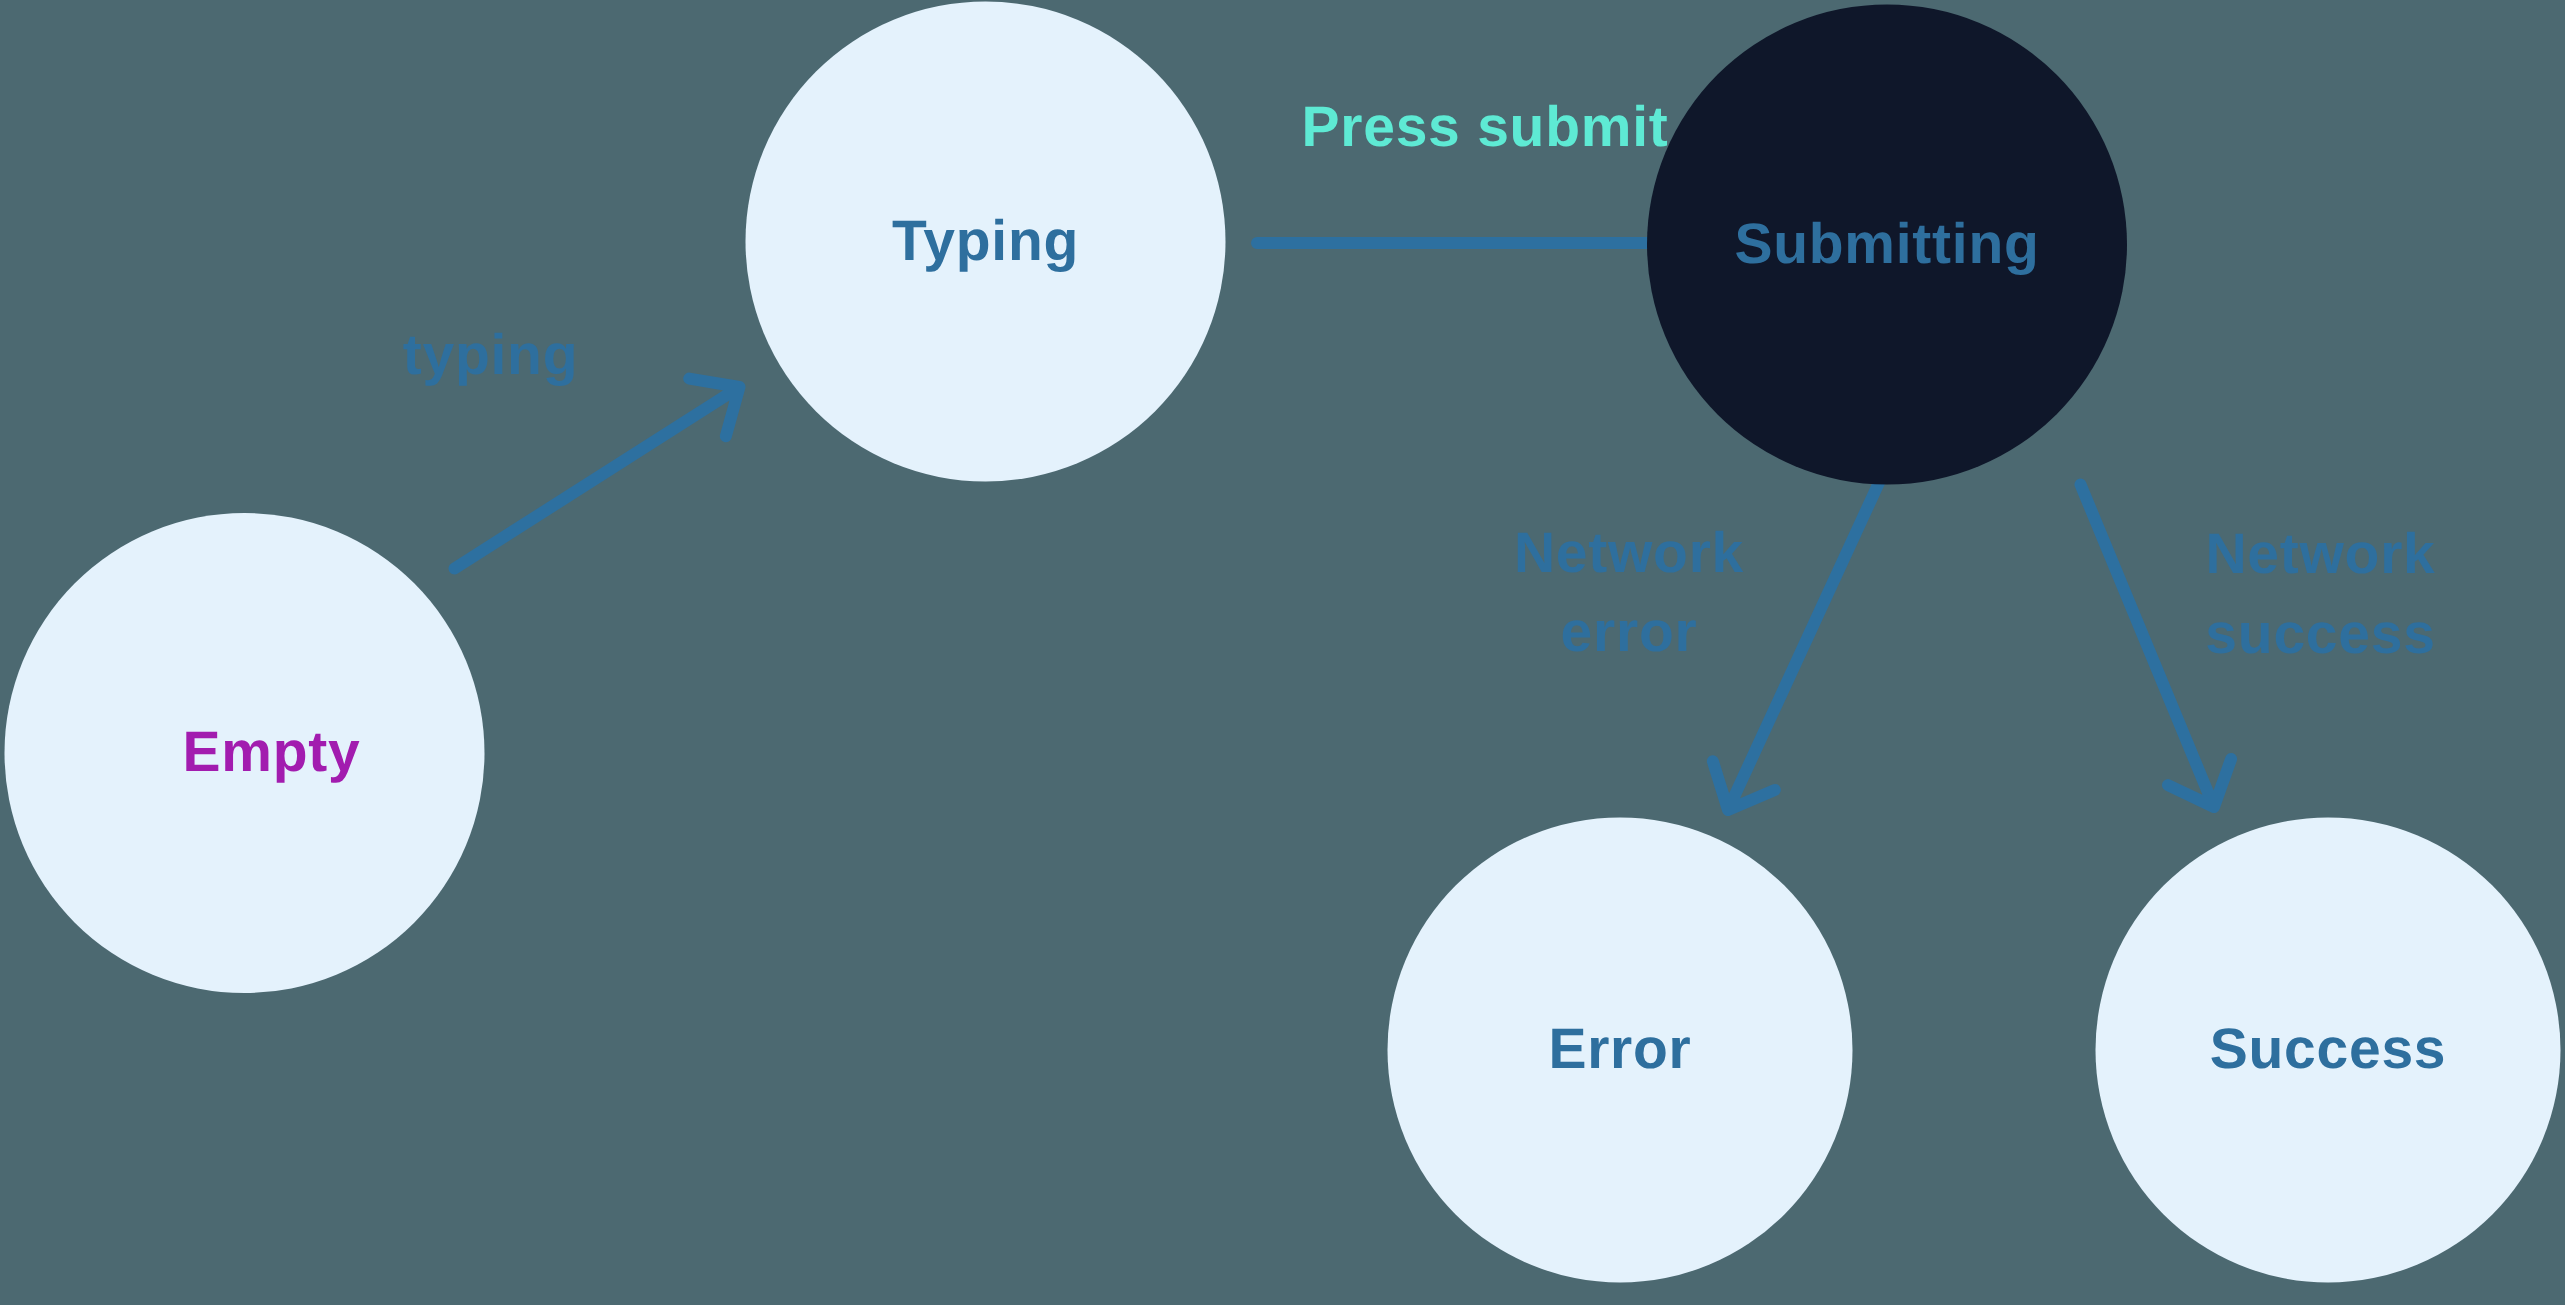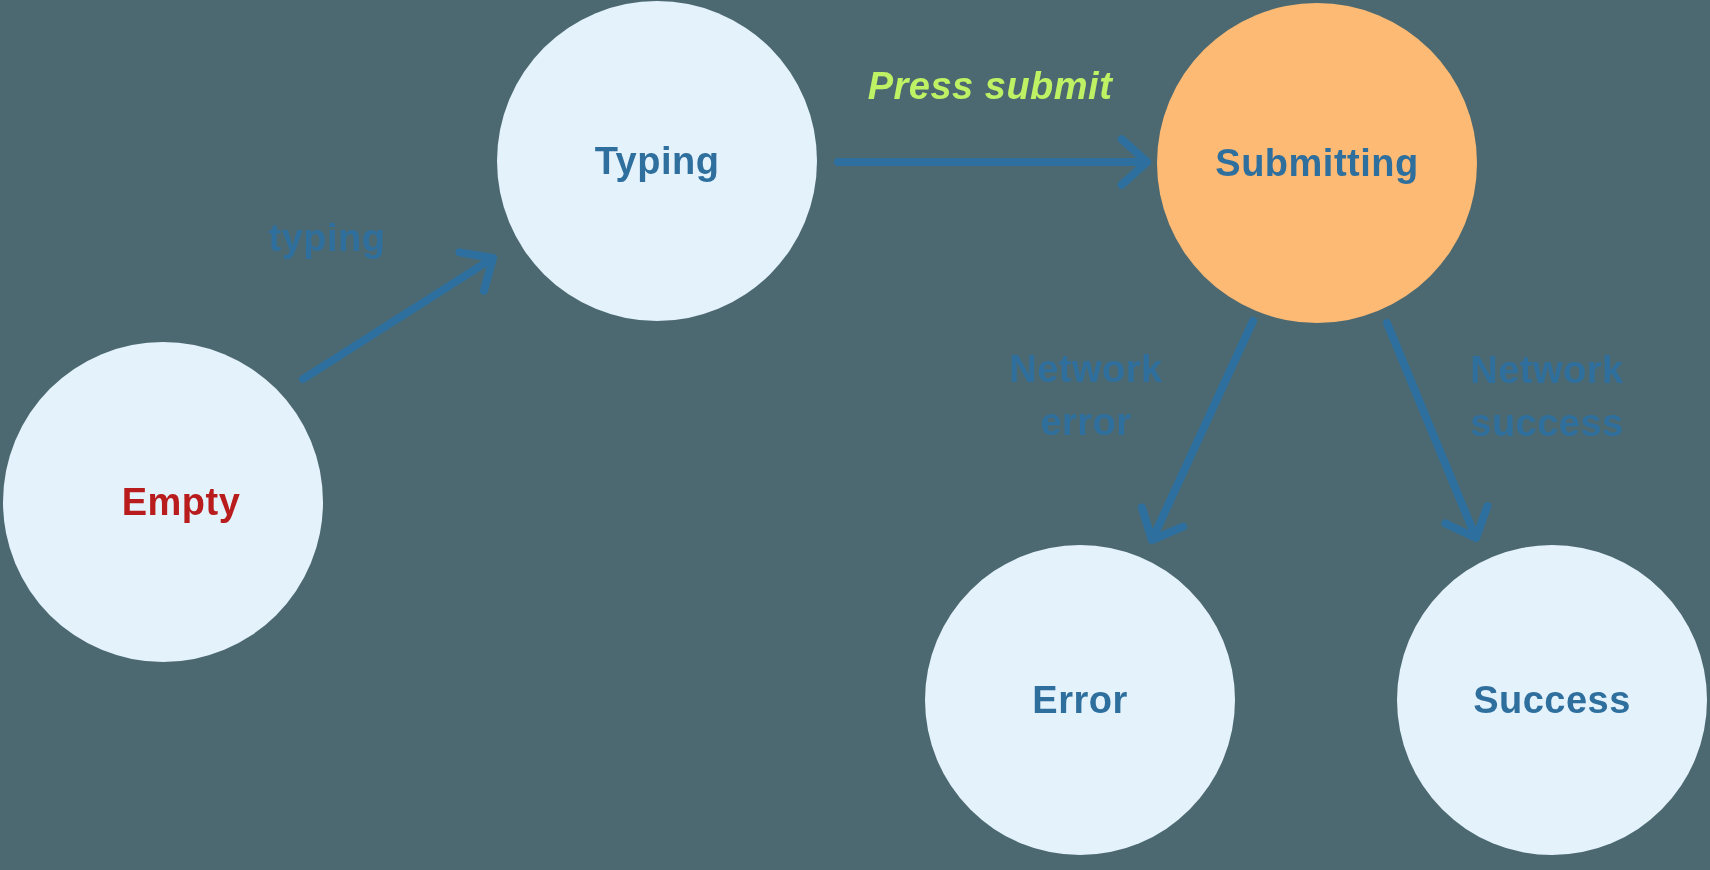--- a/index.html
+++ b/index.html
@@ -54,40 +54,40 @@
 
 <div class="canvas" id="canvas">
   <svg id="edges-layer" width="1710" height="870" viewBox="0 0 1710 870" xmlns="http://www.w3.org/2000/svg">
       <path d="M 303 379 L 493 258 M 459.5 252.4 L 493 258 L 483.9 290.8" fill="none" stroke="#2D70A0" stroke-width="8" stroke-linecap="round" stroke-linejoin="round"></path>
       <path d="M 838 162 L 1147 162 M 1121.7 139.2 L 1147 162 L 1121.7 184.8" fill="none" stroke="#2D70A0" stroke-width="8" stroke-linecap="round" stroke-linejoin="round"></path>
       <path d="M 1253 321 L 1152 540 M 1183.2 526.6 L 1152 540 L 1141.9 507.5" fill="none" stroke="#2D70A0" stroke-width="8" stroke-linecap="round" stroke-linejoin="round"></path>
       <path d="M 1387 323 L 1476 538 M 1487.4 506.0 L 1476 538 L 1445.3 523.4" fill="none" stroke="#2D70A0" stroke-width="8" stroke-linecap="round" stroke-linejoin="round"></path>
     </svg>
   <div id="nodes-layer">
       <div class="state-node" style="left: 3px; top: 342px; width: 320px; height: 320px; background: rgb(228, 242, 252);">
-        <span class="node-label" style="color: #b91c1c; margin-left: 36px;">Empty</span>
+        <span class="node-label" style="color: #a21caf; margin-left: 36px;">Empty</span>
       </div>
       <div class="state-node" style="left: 497px; top: 1px; width: 320px; height: 320px; background: rgb(228, 242, 252);">
         <span class="node-label" style="color: rgb(46, 111, 158);">Typing</span>
       </div>
-      <div class="state-node" style="left: 1157px; top: 3px; width: 320px; height: 320px; background: #fdba74; align-items: center;">
+      <div class="state-node" style="left: 1098px; top: 3px; width: 320px; height: 320px; background: #0f172a; align-items: center;">
         <span class="node-label" style="color: rgb(46, 111, 158);">Submitting</span>
       </div>
       <div class="state-node" style="left: 925px; top: 545px; width: 310px; height: 310px; background: rgb(228, 242, 252);">
         <span class="node-label" style="color: rgb(46, 111, 158);">Error</span>
       </div>
       <div class="state-node" style="left: 1397px; top: 545px; width: 310px; height: 310px; background: rgb(228, 242, 252);">
         <span class="node-label" style="color: rgb(46, 111, 158);">Success</span>
       </div>
     </div>
   <div id="labels-layer">
       <div class="edge-label" style="left: 327px; top: 238px; color: rgb(46, 111, 158);">
         <div>typing</div>
       </div>
-      <div class="edge-label" style="left: 990px; top: 86px; color: #bef264; font-style: italic;">
+      <div class="edge-label" style="left: 990px; top: 86px; color: #5eead4;">
         <div>Press submit</div>
       </div>
       <div class="edge-label" style="left: 1086px; top: 396px; color: rgb(46, 111, 158);">
         <div>Network</div>
         <div>error</div>
       </div>
       <div class="edge-label" style="left: 1547px; top: 397px; color: rgb(46, 111, 158);">
         <div>Network</div>
         <div>success</div>
       </div>

